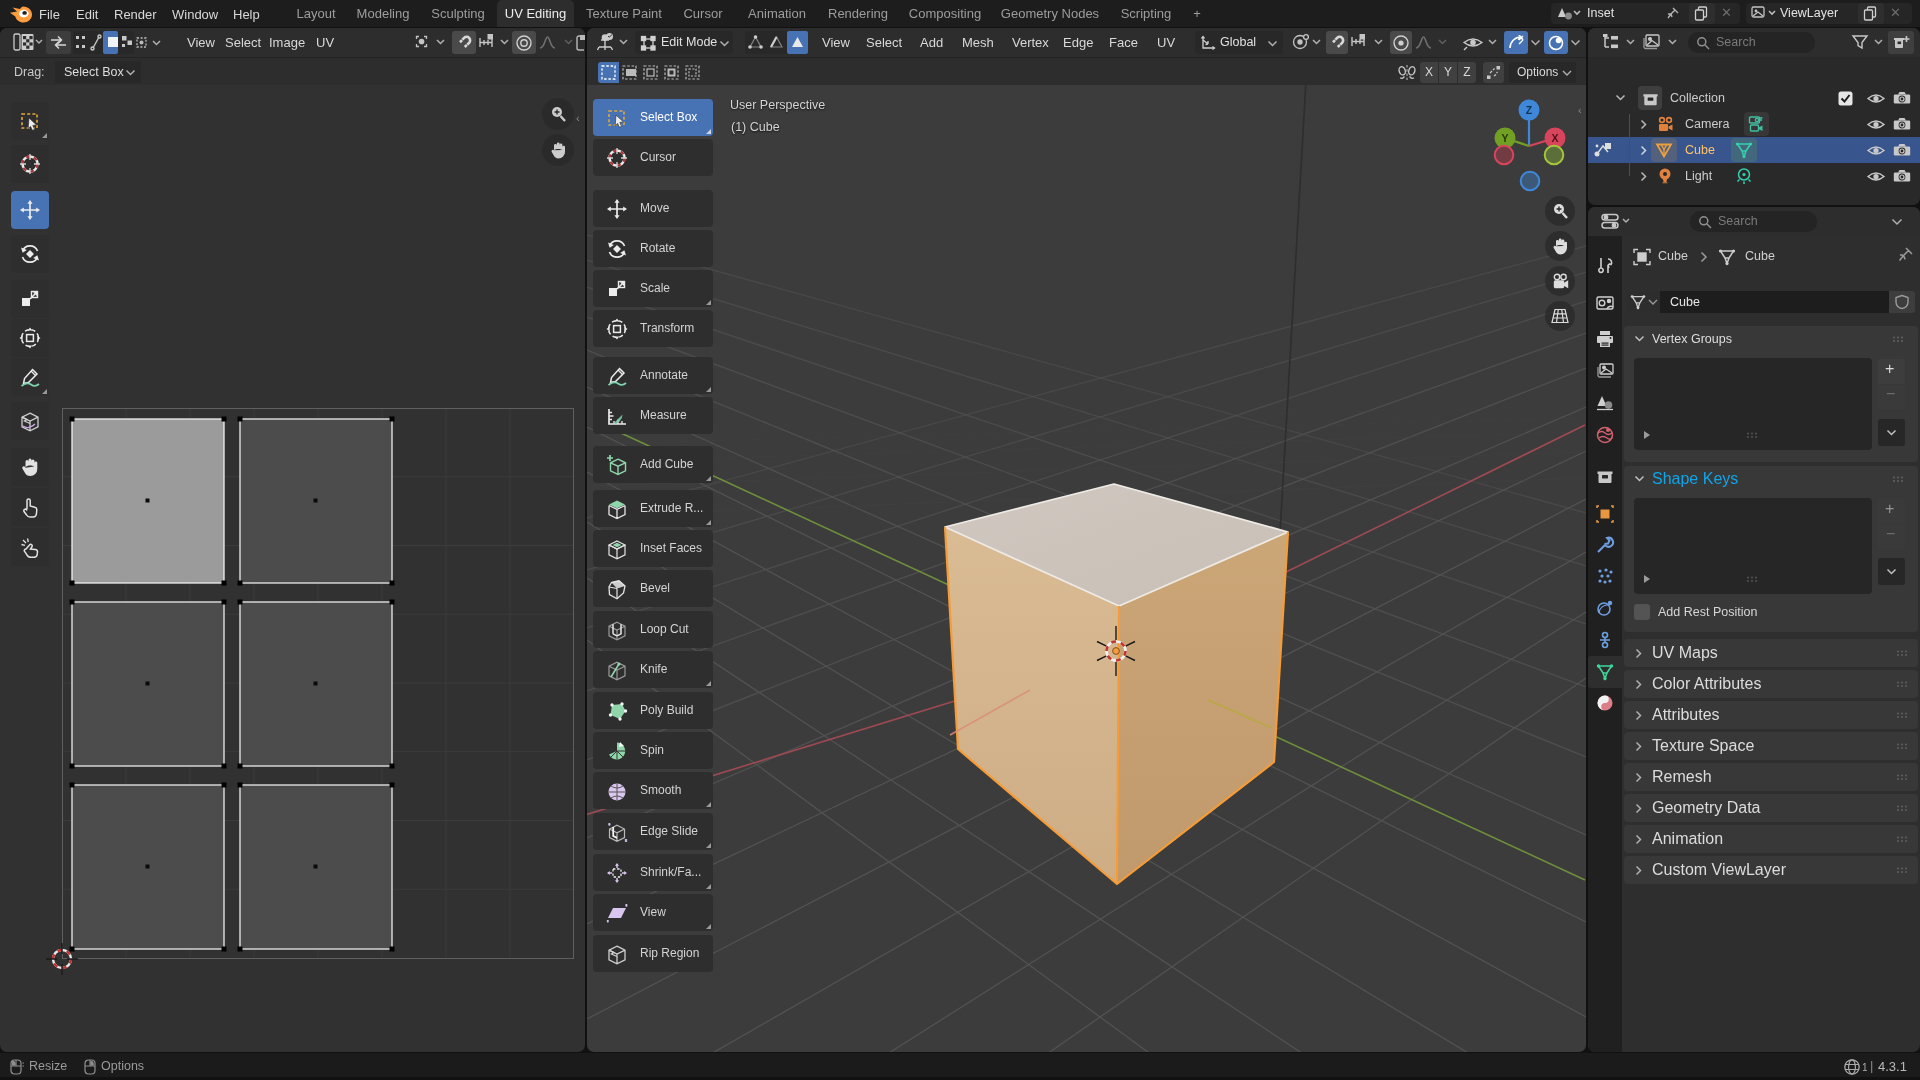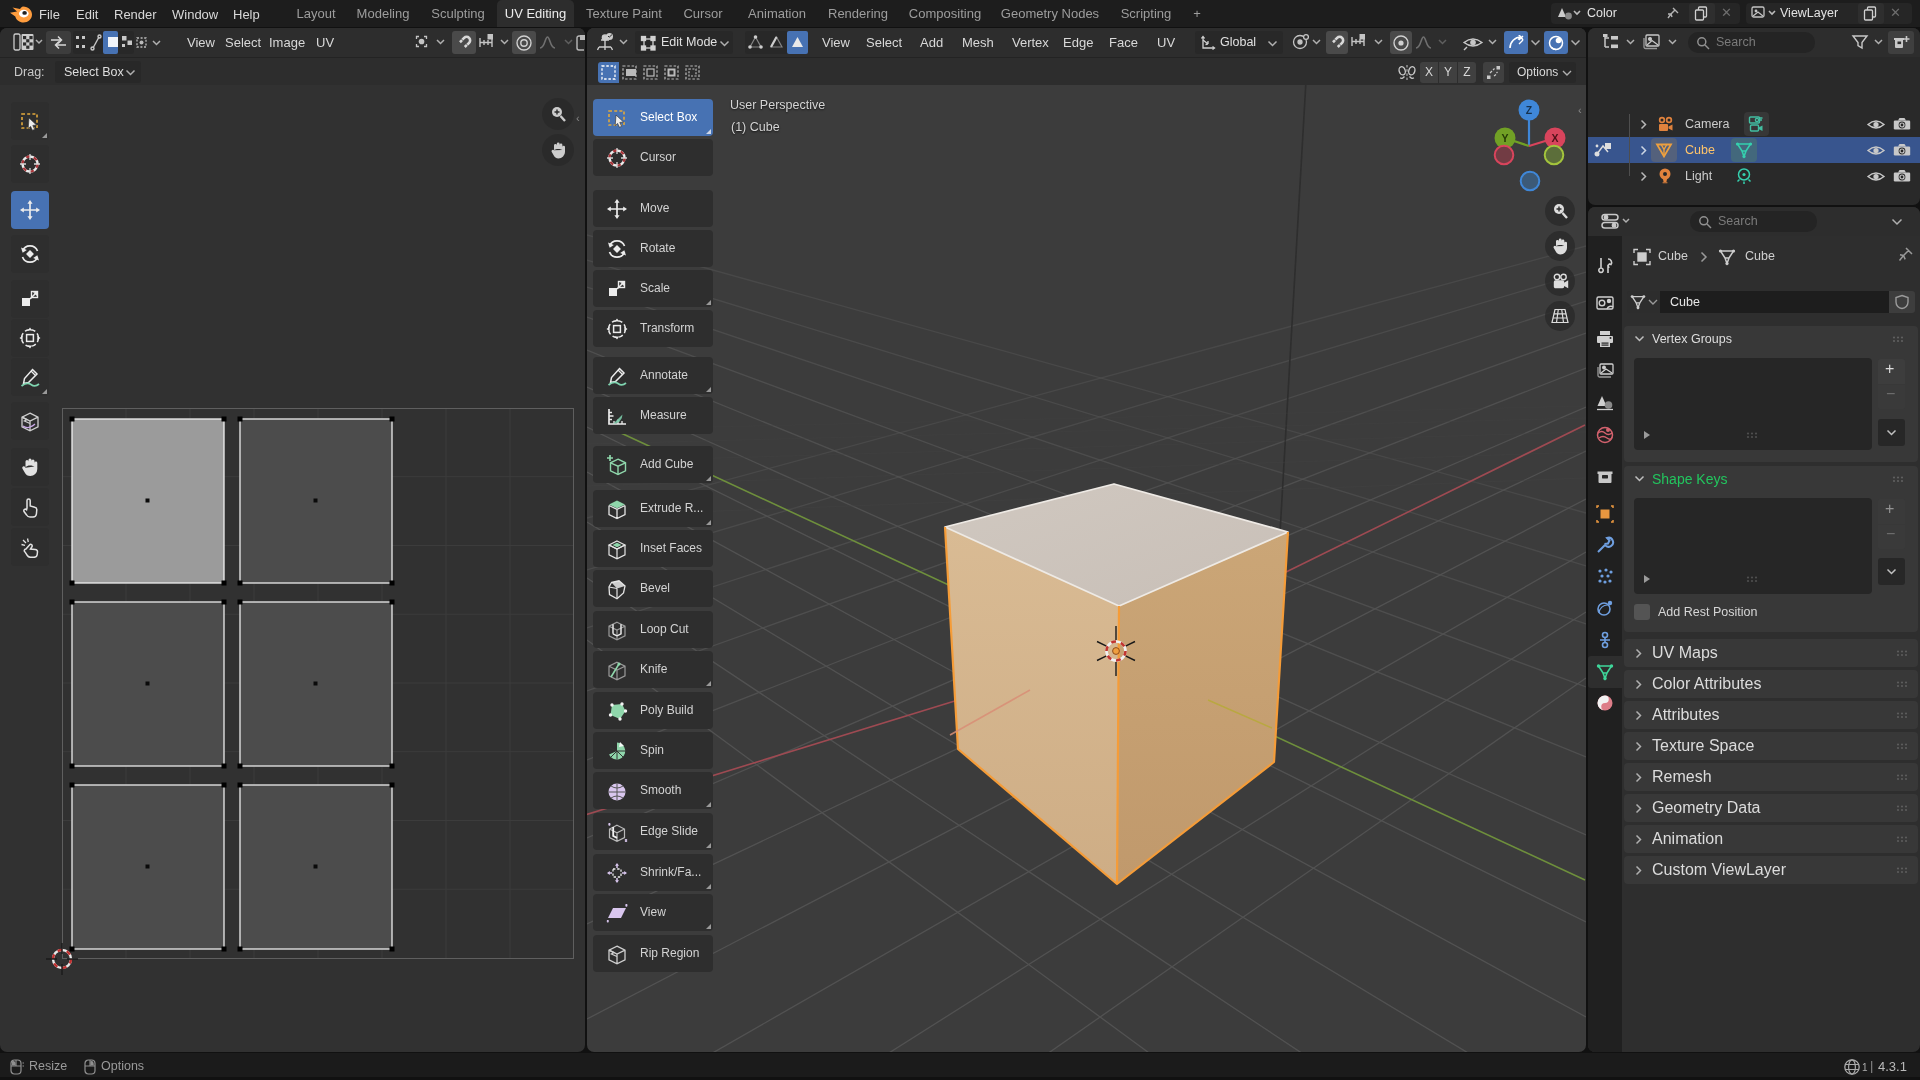--- a/index.html
+++ b/index.html
@@ -211,21 +211,21 @@
  <span class="tab" style="left:902px;width:86px">Compositing</span>
  <span class="tab" style="left:994px;width:112px">Geometry Nodes</span>
  <span class="tab" style="left:1112px;width:68px">Scripting</span>
  <span class="tab" style="left:1186px;width:22px">+</span>
  <div class="abs" style="left:1551px;top:3px;width:189px;height:21px;background:#262626;border-radius:4px">
   <svg class="abs" style="left:4px;top:2px" width="26" height="17" viewBox="0 0 26 17">
    <path d="M7 3 L11 12 L3 12 Z" fill="#ccc"></path>
         <circle cx="13.5" cy="11" r="3.4" fill="#8a8a8a"></circle>
    <path d="M19 6 l3 3 l3 -3" stroke="#bbb" stroke-width="1.6" fill="none"></path>
   </svg>
-  <span class="abs" style="left:36px;top:0;line-height:21px;font-size:12.5px;color:#e2e2e2">Color</span>
+  <span class="abs" style="left:36px;top:0;line-height:21px;font-size:12.5px;color:#e2e2e2">Inset</span>
   <svg class="abs" style="left:114px;top:3px" width="15" height="15" viewBox="0 0 15 15">
         <path d="M8 2 L13 7 M10 4 L6 8 L3 12 M6 8 L3 8 M6 8 L7 11" stroke="#b4b4b4" stroke-width="1.4" fill="none"></path>
       </svg>
   <div class="abs" style="left:138px;top:0;width:26px;height:21px;background:#2e2e2e;border-radius:3px">
    <svg class="abs" style="left:5px;top:3px" width="16" height="15" viewBox="0 0 16 15">
           <rect x="4.5" y="1" width="8" height="10" rx="1" fill="none" stroke="#cfcfcf" stroke-width="1.3"></rect>
           <rect x="1.5" y="4" width="8" height="10" rx="1" fill="#2e2e2e" stroke="#cfcfcf" stroke-width="1.3"></rect>
         </svg>
   </div>
   <span class="abs" style="left:170px;top:0;line-height:20px;font-size:13px;color:#6e6e6e">✕</span>
@@ -933,20 +933,39 @@
    <path d="M24 6 l3.5 3.5 L31 6" stroke="#b0b0b0" stroke-width="1.5" fill="none"></path>
   </svg>
   <div class="abs" style="left:300px;top:3px;width:26px;height:23px;background:#3f3f3f;border-radius:3px">
    <svg class="abs" style="left:4px;top:3px" width="18" height="17" viewBox="0 0 18 17">
           <path d="M2 4 H12 V6 H11 V13 a1 1 0 0 1 -1 1 H4 a1 1 0 0 1 -1 -1 V6 H2 Z" fill="#c8c8c8"></path>
           <rect x="5.5" y="7.5" width="3.6" height="2.6" fill="#2d2d2d"></rect>
           <path d="M14.5 2 V8 M11.5 5 H17.5" stroke="#c8c8c8" stroke-width="1.6"></path>
         </svg>
   </div>
  </div>
+ <div class="row" style="top:57px">
+  <svg class="abs" style="left:27px;top:9px" width="11" height="8" viewBox="0 0 11 8">
+        <path d="M1.5 1.5 l4 4 l4 -4" stroke="#b8b8b8" stroke-width="1.5" fill="none"></path>
+      </svg>
+  <div class="abs" style="left:50px;top:1px;width:24px;height:24px;background:#3e3e3e;border-radius:4px"></div>
+  <svg class="abs" style="left:53px;top:4px" width="19" height="18" viewBox="0 0 19 18">
+        <use href="#i-box" transform="scale(.95)"></use>
+      </svg>
+  <span class="abs" style="left:82px">Collection</span>
+  <svg class="abs" style="left:249px;top:5px" width="17" height="17" viewBox="0 0 17 17">
+        <use href="#i-chk"></use>
+      </svg>
+  <svg class="abs" style="left:278px;top:3px" width="20" height="21" viewBox="0 0 20 21">
+        <use href="#i-eye"></use>
+      </svg>
+  <svg class="abs" style="left:304px;top:2px" width="20" height="22" viewBox="0 0 20 22">
+        <use href="#i-cam"></use>
+      </svg>
+ </div>
  <div class="row" style="top:83px">
   <svg class="abs" style="left:52px;top:8px" width="8" height="11" viewBox="0 0 8 11">
         <path d="M1.5 1.5 l4 4 l-4 4" stroke="#b8b8b8" stroke-width="1.5" fill="none"></path>
       </svg>
   <svg class="abs" style="left:68px;top:4px" width="19" height="18" viewBox="0 0 19 18">
         <g fill="#e0823d">
           <circle cx="6" cy="5" r="3.2"></circle>
           <circle cx="13" cy="5" r="3.2"></circle>
           <circle cx="6" cy="5" r="1.5" fill="#272727"></circle>
           <circle cx="13" cy="5" r="1.5" fill="#272727"></circle>
@@ -1226,21 +1245,21 @@
    <div class="abs" style="left:254px;top:93px;width:27px;height:27px;background:#272727;border-radius:3px">
     <svg class="abs" style="left:8px;top:10px" width="11" height="8" viewBox="0 0 11 8">
             <path d="M1.5 1.5 l4 4 l4 -4" stroke="#c0c0c0" stroke-width="1.5" fill="none"></path>
           </svg>
    </div>
   </div>
   <div class="panel" style="top:259px;height:166px">
    <svg class="abs" style="left:10px;top:9px" width="11" height="8" viewBox="0 0 11 8">
           <path d="M1.5 1.5 l4 4 l4 -4" stroke="#c0c0c0" stroke-width="1.5" fill="none"></path>
         </svg>
-   <span class="abs" style="left:28px;top:0;line-height:26px;font-size:14px;color:#22c55e">Shape Keys</span>
+   <span class="abs" style="left:28px;top:0;line-height:26px;font-size:16px;color:#0ea5e9">Shape Keys</span>
    <svg class="grip" style="left:268px;top:10px" viewBox="0 0 14 7">
           <g fill="#909090">
             <circle cx="2" cy="1.5" r="1.1"></circle>
             <circle cx="6" cy="1.5" r="1.1"></circle>
             <circle cx="10" cy="1.5" r="1.1"></circle>
             <circle cx="2" cy="5" r="1.1"></circle>
             <circle cx="6" cy="5" r="1.1"></circle>
             <circle cx="10" cy="5" r="1.1"></circle>
           </g>
         </svg>

